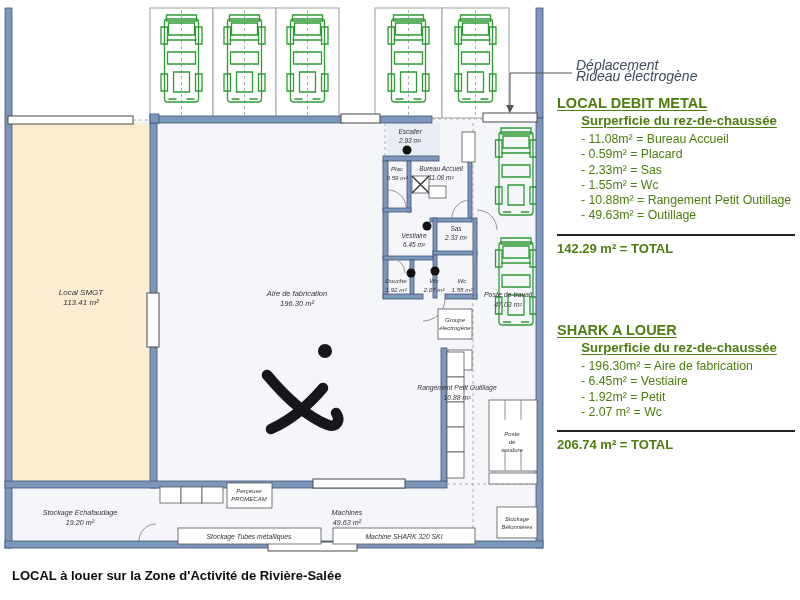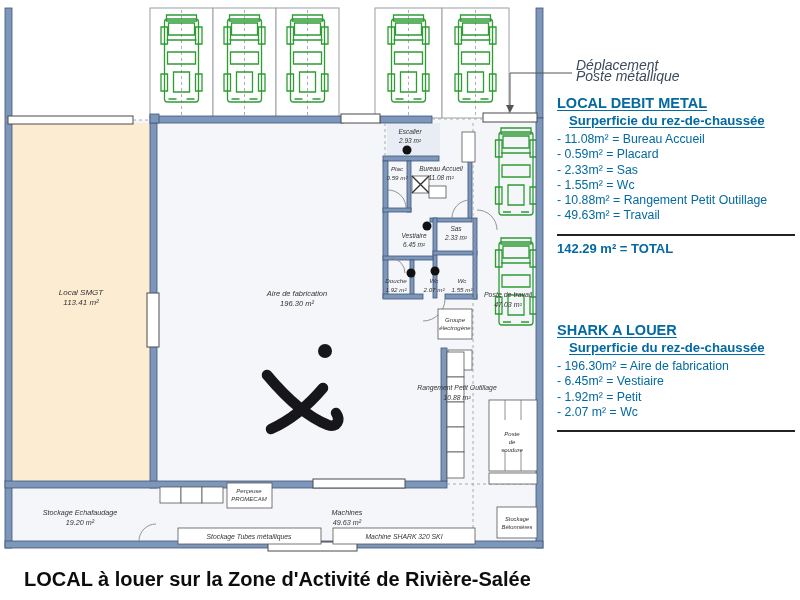--- a/index.html
+++ b/index.html
@@ -6,29 +6,29 @@
   #stage{position:relative;width:800px;height:600px;background:#fff;overflow:hidden;
          font-family:"Liberation Sans",sans-serif;}
   #plan-svg{position:absolute;left:0;top:0;}
   .pl{font-family:"Liberation Sans",sans-serif;font-style:italic;fill:#333;text-anchor:middle;}
   .wall{fill:var(--wall);stroke:var(--wallBorder);stroke-width:0.8;}
   .door{fill:#fff;stroke:#4a4a4a;stroke-width:1;}
   .furn{fill:#fff;stroke:#555;stroke-width:0.8;}
   .arc{fill:none;stroke:#888;stroke-width:0.9;}
   .dash{stroke:#9a9a9a;stroke-width:0.8;stroke-dasharray:3,3;fill:none;}
   .stall{fill:#ffffff;stroke:#9aa0a6;stroke-width:1;}
-  .panel{position:absolute;left:557px;width:240px;color:#0369a1;}
+  .panel{position:absolute;left:557px;width:240px;color:#4d7c0f;}
   .panel .h1{font-size:14.5px;font-weight:bold;text-decoration:underline;text-underline-offset:2px;margin:0 0 2px 0;white-space:nowrap;}
-  .panel .h2{font-size:13.2px;font-weight:bold;text-decoration:underline;text-underline-offset:2px;margin:0 0 4px 12px;white-space:nowrap;}
-  .panel .item{font-size:12.3px;line-height:15.3px;white-space:nowrap;}
+  .panel .h2{font-size:13.2px;font-weight:bold;text-decoration:underline;text-underline-offset:2px;margin:0 0 4px 4px;white-space:nowrap;text-align:center;}
+  .panel .item{font-size:12.3px;line-height:15.3px;white-space:nowrap;margin-left:24px;}
   .panel .rule{border-top:2px solid #222;margin:10px 0 5px 0;width:238px;}
   .panel .total{font-size:13px;font-weight:bold;}
   #annotation{position:absolute;left:576px;top:60px;font-size:14px;font-style:italic;
               color:#3d4a5c;line-height:10.5px;white-space:nowrap;}
-  #main-title{position:absolute;left:24px;top:568px;font-size:20px;font-weight:bold;color:#0d0d0d;white-space:nowrap;}
+  #main-title{position:absolute;left:12px;top:568px;font-size:13px;font-weight:bold;color:#0d0d0d;white-space:nowrap;}
 </style>
 </head>
 <body>
 
 <div id="stage">
 
 <svg id="plan-svg" width="800" height="600" viewBox="0 0 800 600">
   <defs>
     <g id="truck" fill="none" stroke="var(--green)" stroke-width="1.3">
       <rect x="5" y="5" width="34" height="83" rx="3"></rect>
@@ -190,41 +190,42 @@
     <text class="pl" x="517" y="529" font-size="5.8">Bétonnières</text>
     <text class="pl" x="249" y="493" font-size="6">Perçeuse</text>
     <text class="pl" x="249" y="501" font-size="6">PROMECAM</text>
     <text class="pl" x="249" y="539" font-size="6.8">Stockage Tubes métalliques</text>
     <text class="pl" x="404" y="539" font-size="6.8">Machine SHARK 320 SKI</text>
   </g>
 </svg>
 
 <div id="annotation">
   <div>Déplacement</div>
-  <div>Poste métallique</div>
+  <div>Rideau électrogène</div>
 </div>
 
 <div class="panel" style="top:95px;">
   <div class="h1">LOCAL DEBIT METAL</div>
   <div class="h2">Surperficie du rez-de-chaussée</div>
   <div class="item">- 11.08m² = Bureau Accueil</div>
   <div class="item">- 0.59m² = Placard</div>
   <div class="item">- 2.33m² = Sas</div>
   <div class="item">- 1.55m² = Wc</div>
   <div class="item">- 10.88m² = Rangement Petit Outillage</div>
-  <div class="item">- 49.63m² = Travail</div>
+  <div class="item">- 49.63m² = Outillage</div>
   <div class="rule"></div>
   <div class="total">142.29 m² = TOTAL</div>
 </div>
 
 <div class="panel" style="top:322px;">
   <div class="h1">SHARK A LOUER</div>
   <div class="h2">Surperficie du rez-de-chaussée</div>
   <div class="item">- 196.30m² = Aire de fabrication</div>
   <div class="item">- 6.45m² = Vestiaire</div>
   <div class="item">- 1.92m² = Petit</div>
   <div class="item">- 2.07 m² = Wc</div>
   <div class="rule"></div>
+  <div class="total">206.74 m² = TOTAL</div>
 </div>
 
 <div id="main-title">LOCAL à louer sur la Zone d'Activité de Rivière-Salée</div>
 
 </div>
 
 </body></html>

